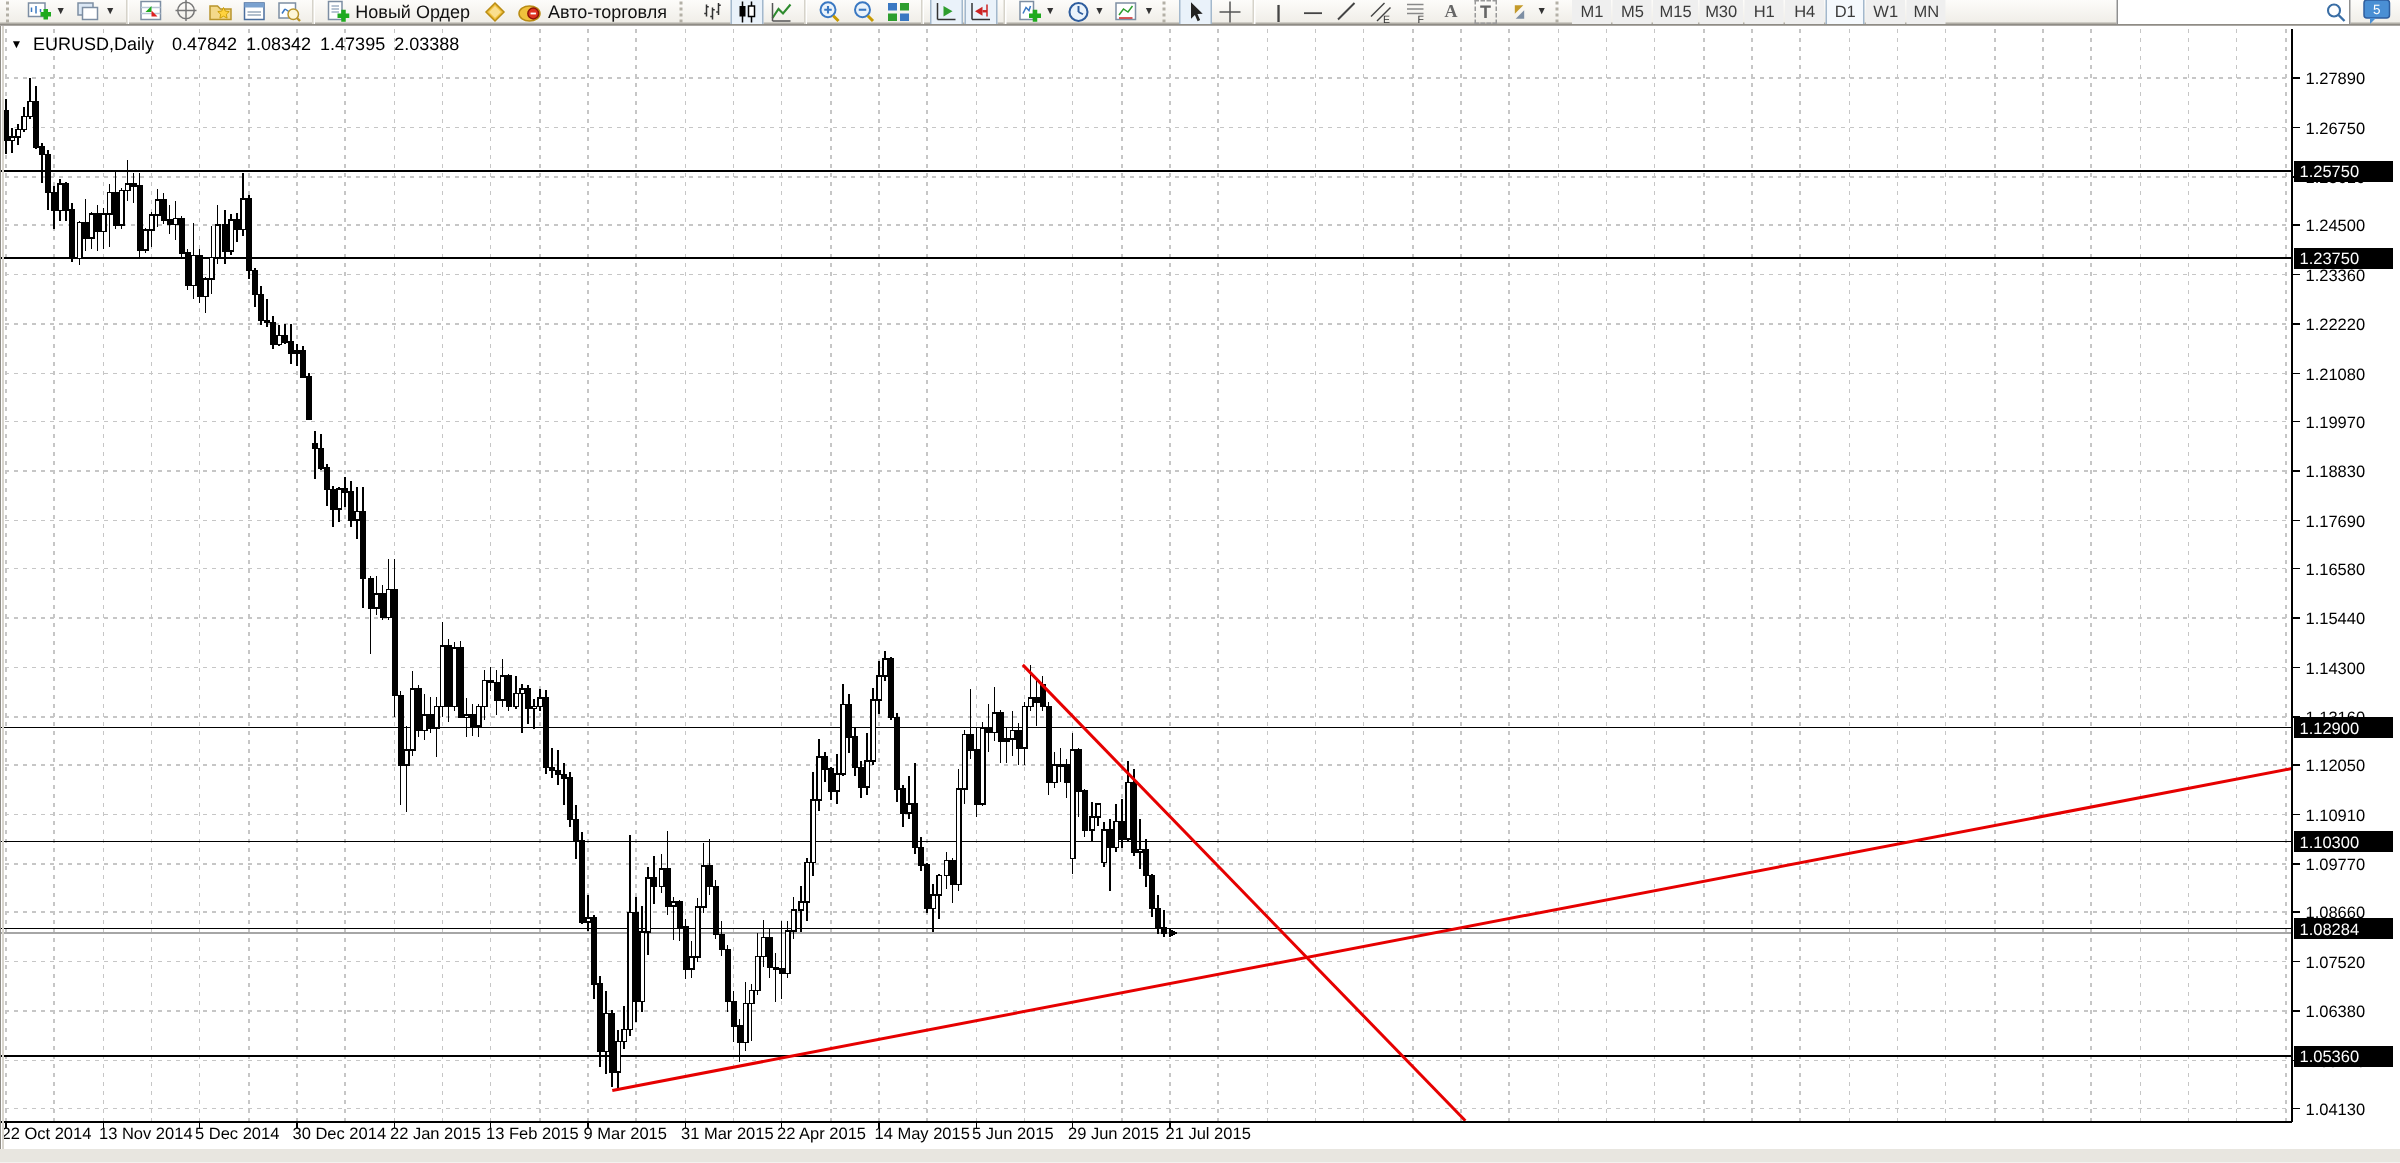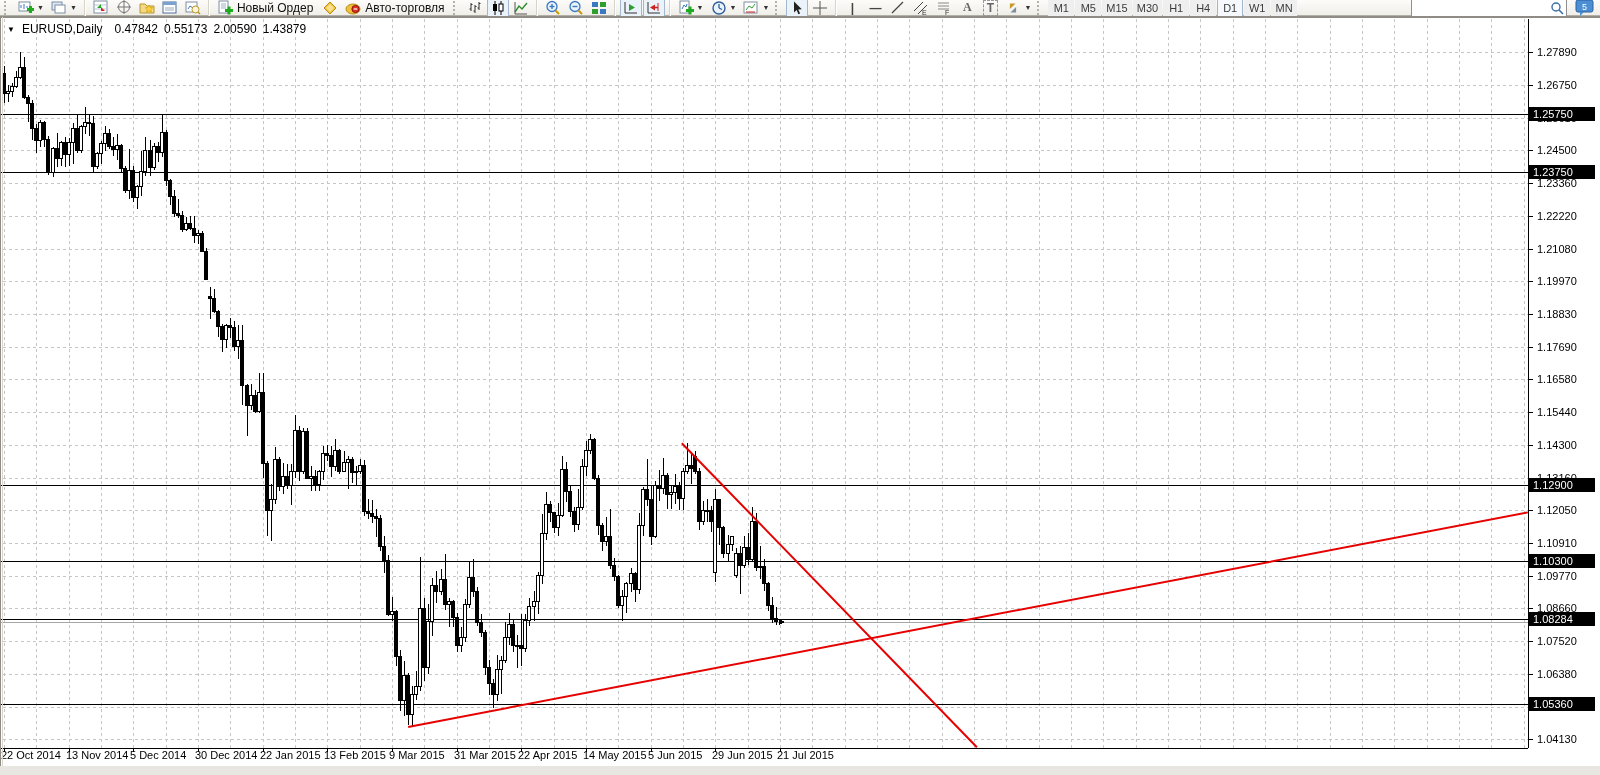--- a/index.html
+++ b/index.html
@@ -297,23 +297,23 @@
         <text x="9.5" y="10.5" font-size="9" fill="#fff" text-anchor="middle" font-family="Liberation Sans">5</text>
       </svg>
   </button>
 </div>
 
 <div class="chart-window">
   <div class="chart-title">
     <span class="tri">▼</span>
     <span class="sym">EURUSD,Daily</span>
     <span class="q">0.47842</span>
-    <span class="q">0.55173</span>
-    <span class="q">2.00590</span>
-    <span class="q">1.43879</span>
+    <span class="q">1.08342</span>
+    <span class="q">1.47395</span>
+    <span class="q">2.03388</span>
   </div>
   <svg id="chart-svg" width="1600" height="749" shape-rendering="crispEdges">
       <rect x="0" y="0" width="1600" height="749" fill="#fff"></rect>
       <g>
         <line x1="4" y1="2" x2="4" y2="731" stroke="#c6c6c6" stroke-dasharray="3,3"></line>
         <line x1="36" y1="2" x2="36" y2="731" stroke="#c6c6c6" stroke-dasharray="3,3"></line>
         <line x1="69" y1="2" x2="69" y2="731" stroke="#c6c6c6" stroke-dasharray="3,3"></line>
         <line x1="101" y1="2" x2="101" y2="731" stroke="#c6c6c6" stroke-dasharray="3,3"></line>
         <line x1="133" y1="2" x2="133" y2="731" stroke="#c6c6c6" stroke-dasharray="3,3"></line>
         <line x1="166" y1="2" x2="166" y2="731" stroke="#c6c6c6" stroke-dasharray="3,3"></line>

